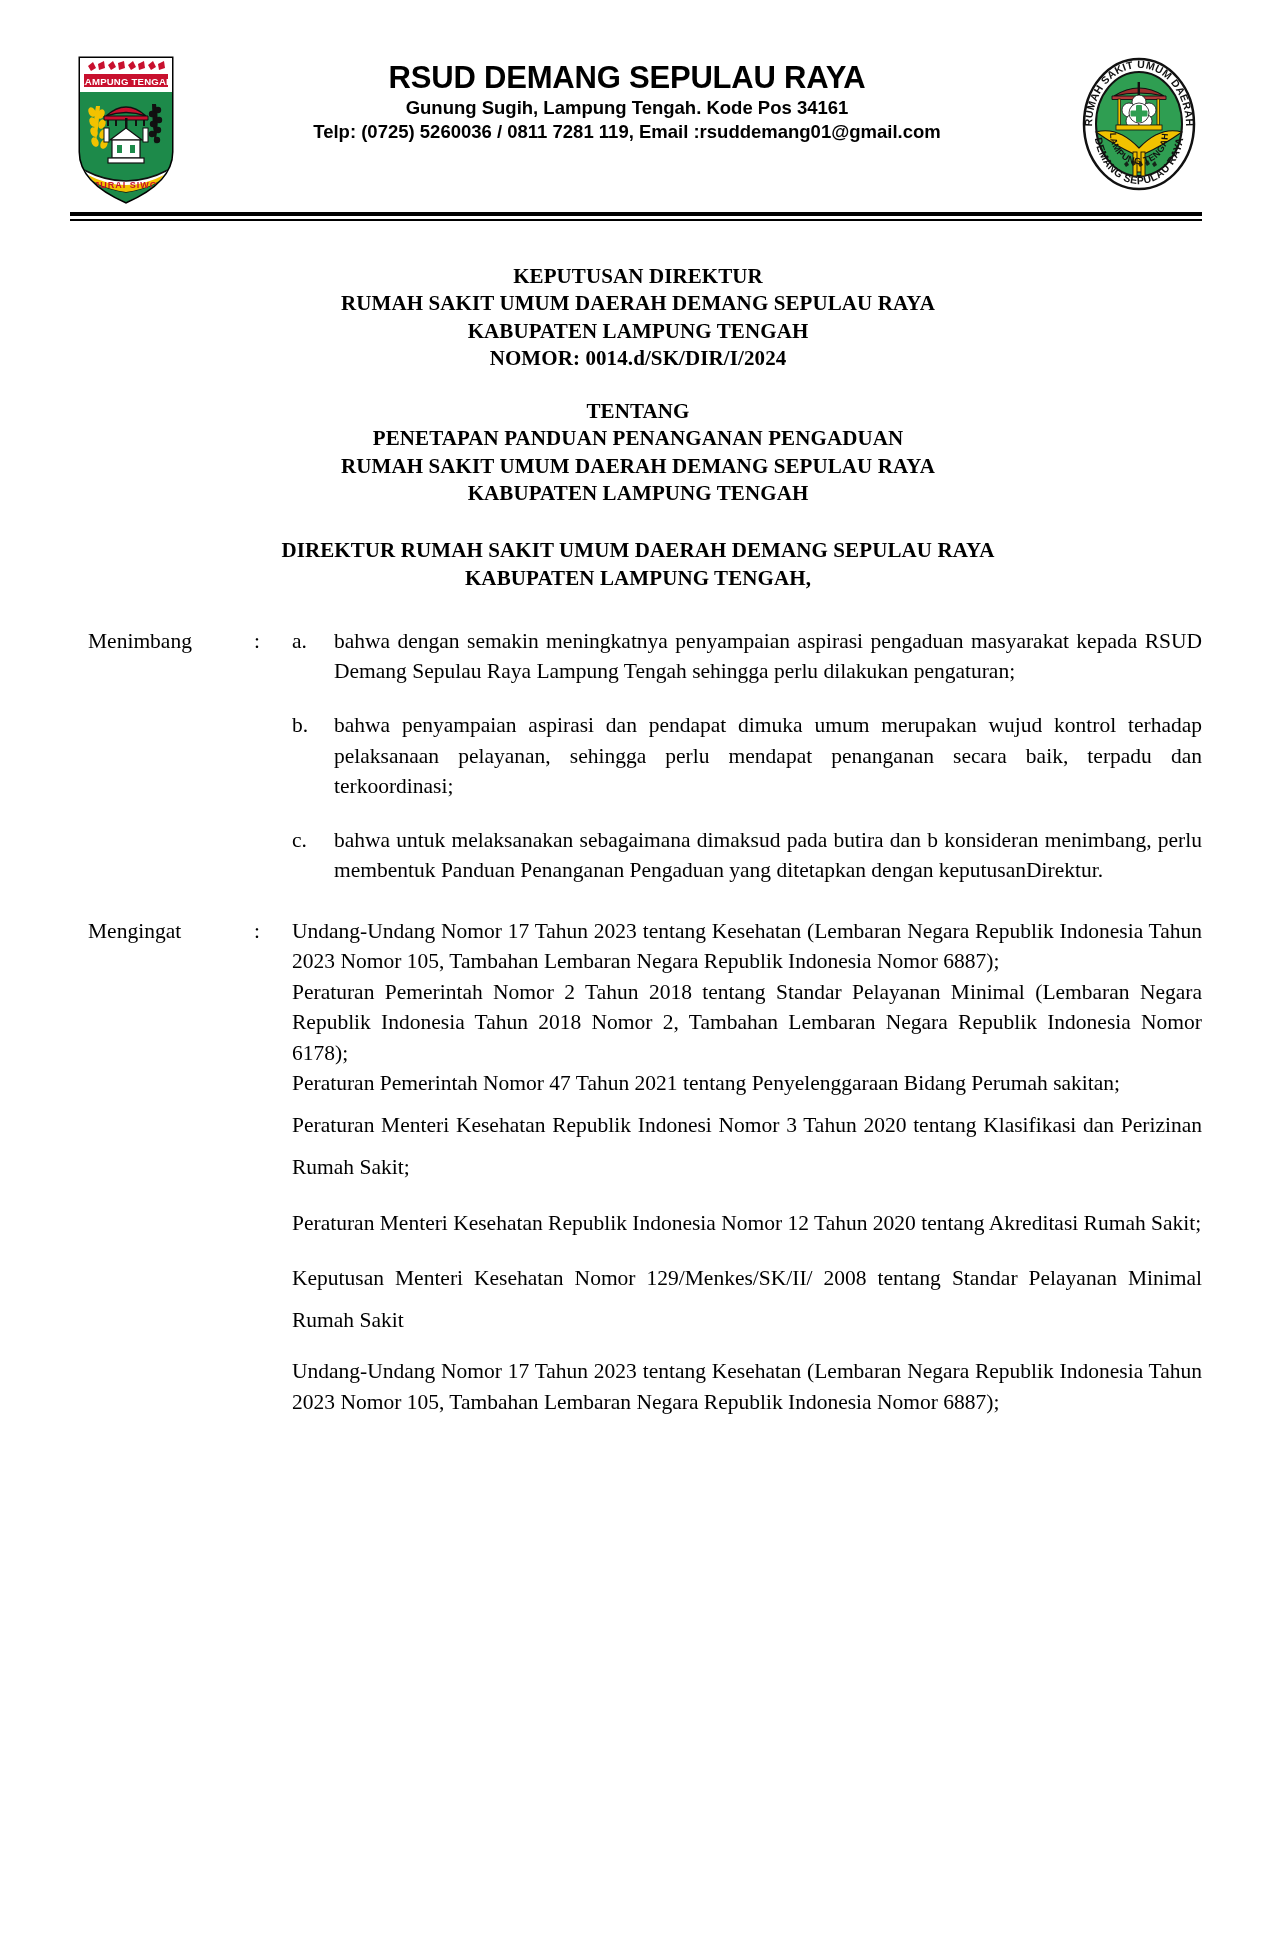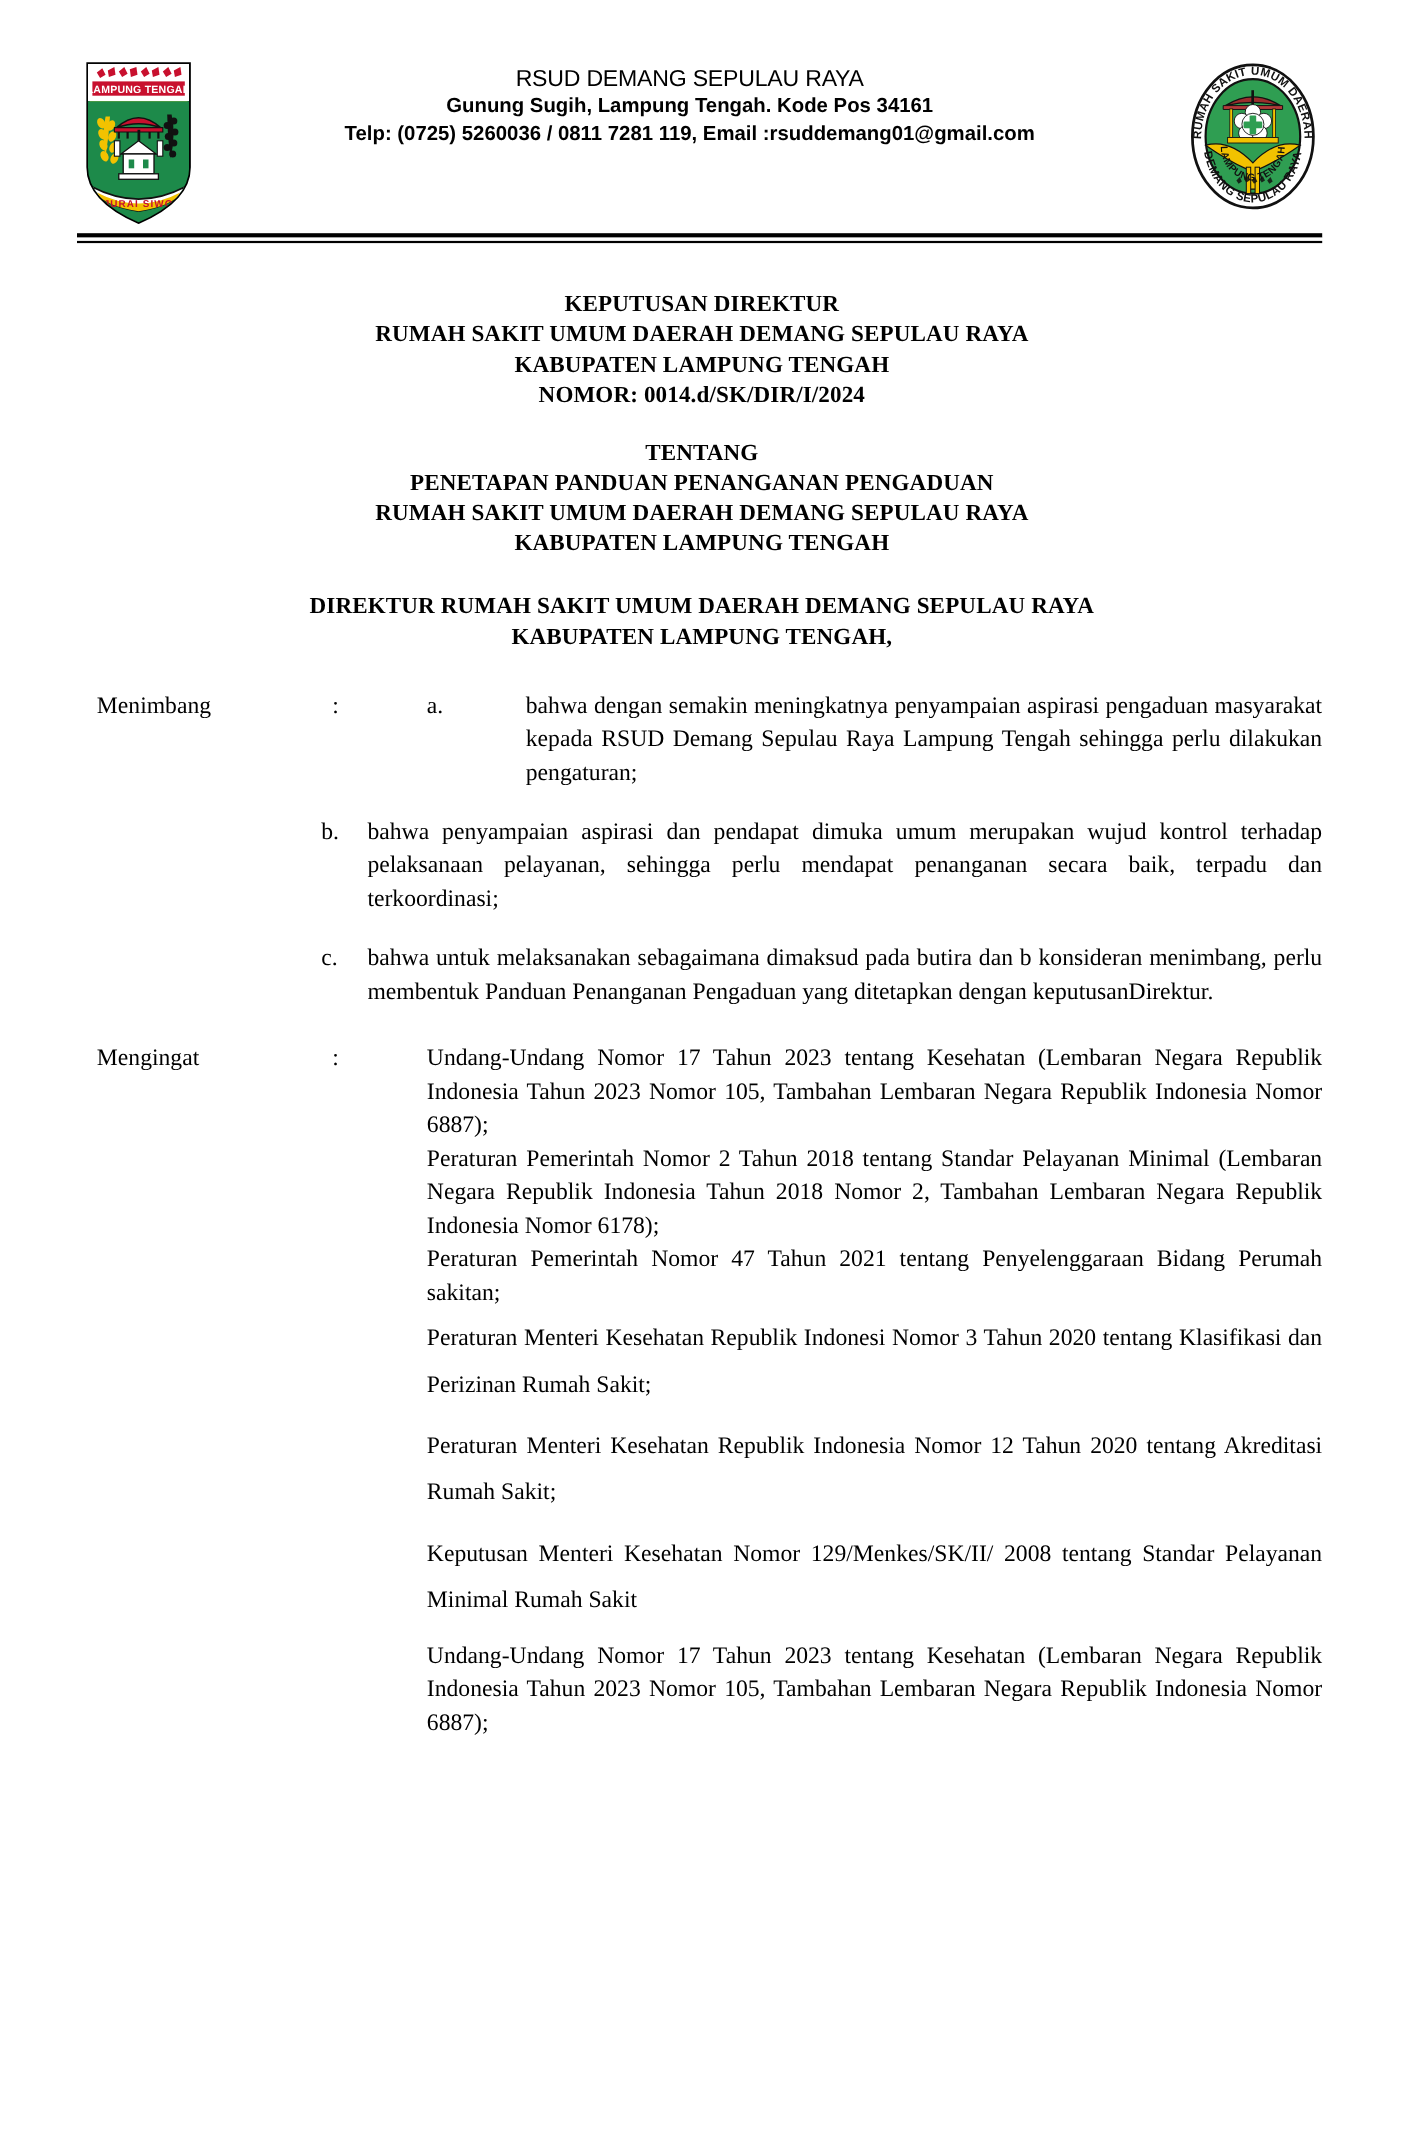--- a/index.html
+++ b/index.html
@@ -54,22 +54,22 @@
     padding-top: 12px;
   }
   .head-line1 {
     font-size: 24.5px;
     font-weight: bold;
     letter-spacing: -0.2px;
     line-height: 1.18;
     white-space: nowrap;
   }
   .head-line2 {
-    font-size: 21px;
-    font-weight: normal;
+    font-size: 31px;
+    font-weight: bold;
     letter-spacing: -0.2px;
     line-height: 1.16;
     margin-top: 2px;
     white-space: nowrap;
   }
   .head-line3, .head-line4, .head-line5 {
     font-size: 18.5px;
     font-weight: bold;
     line-height: 1.32;
     white-space: nowrap;
@@ -110,21 +110,20 @@
 
   
   .clauses {
     margin-top: 34px;
     font-size: 21.5px;
     line-height: 1.42;
   }
   .clause-row {
     display: flex;
     align-items: flex-start;
-    gap: 48px;
   }
   .kw {
     flex: 0 0 182px;
     padding-left: 16px;
     box-sizing: border-box;
     white-space: nowrap;
   }
   .colon {
     flex: 0 0 38px;
     text-align: left;

